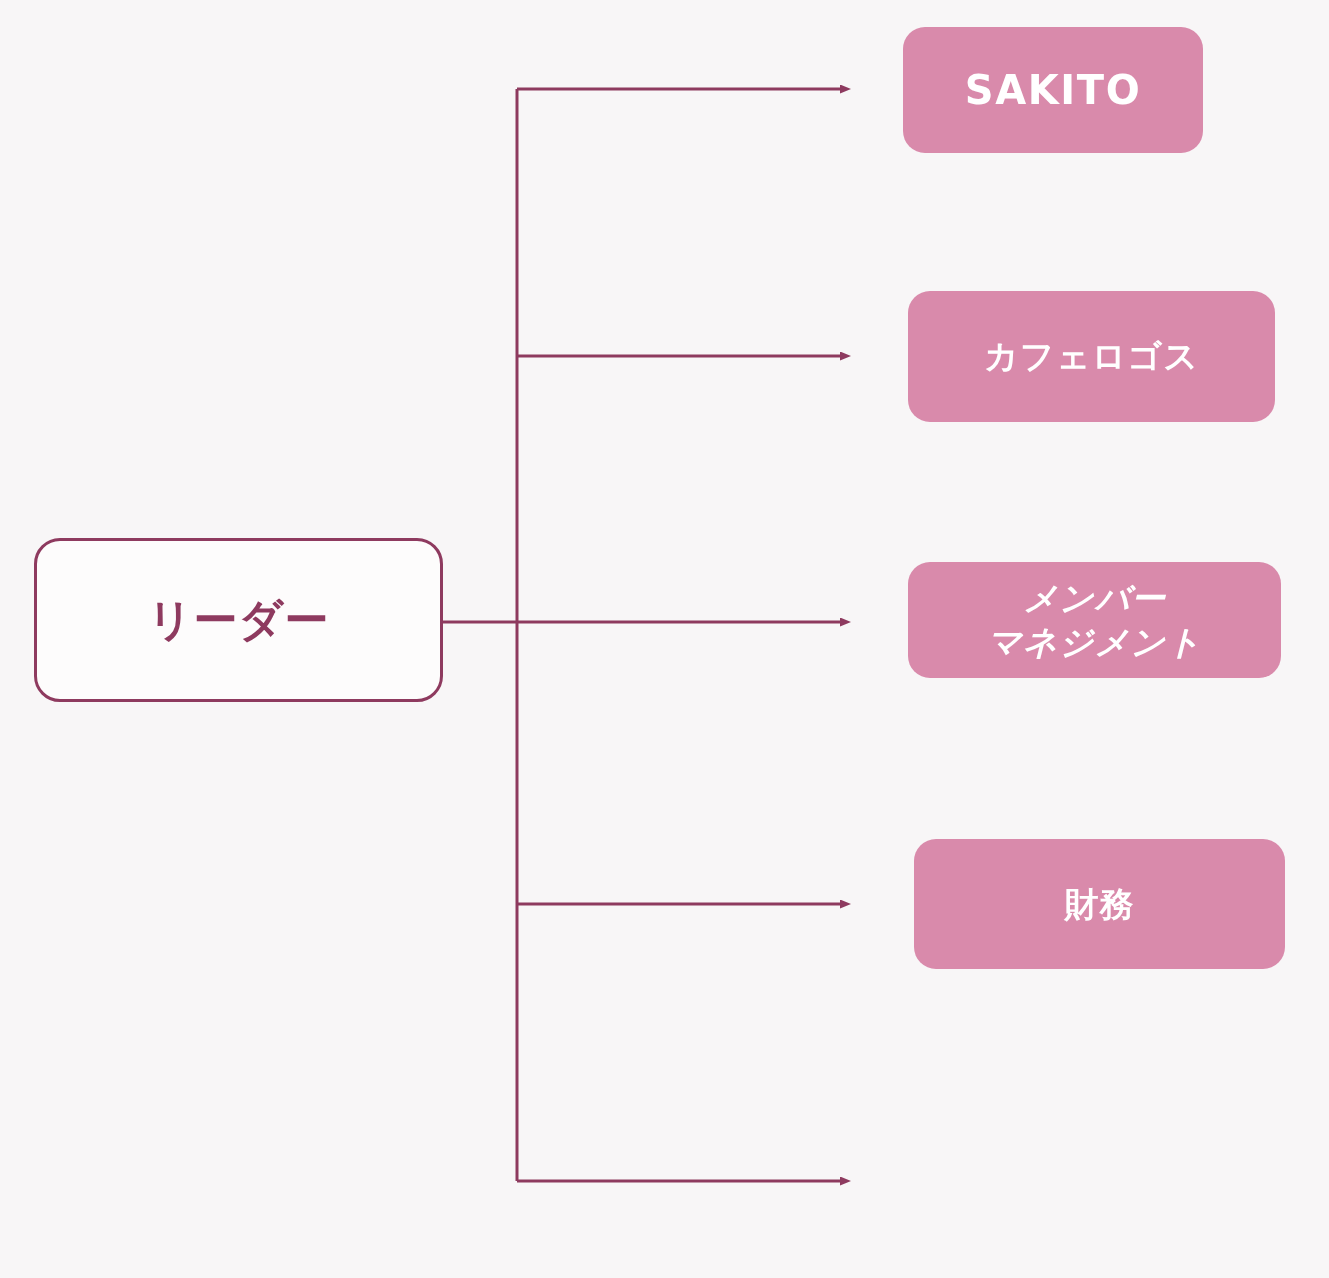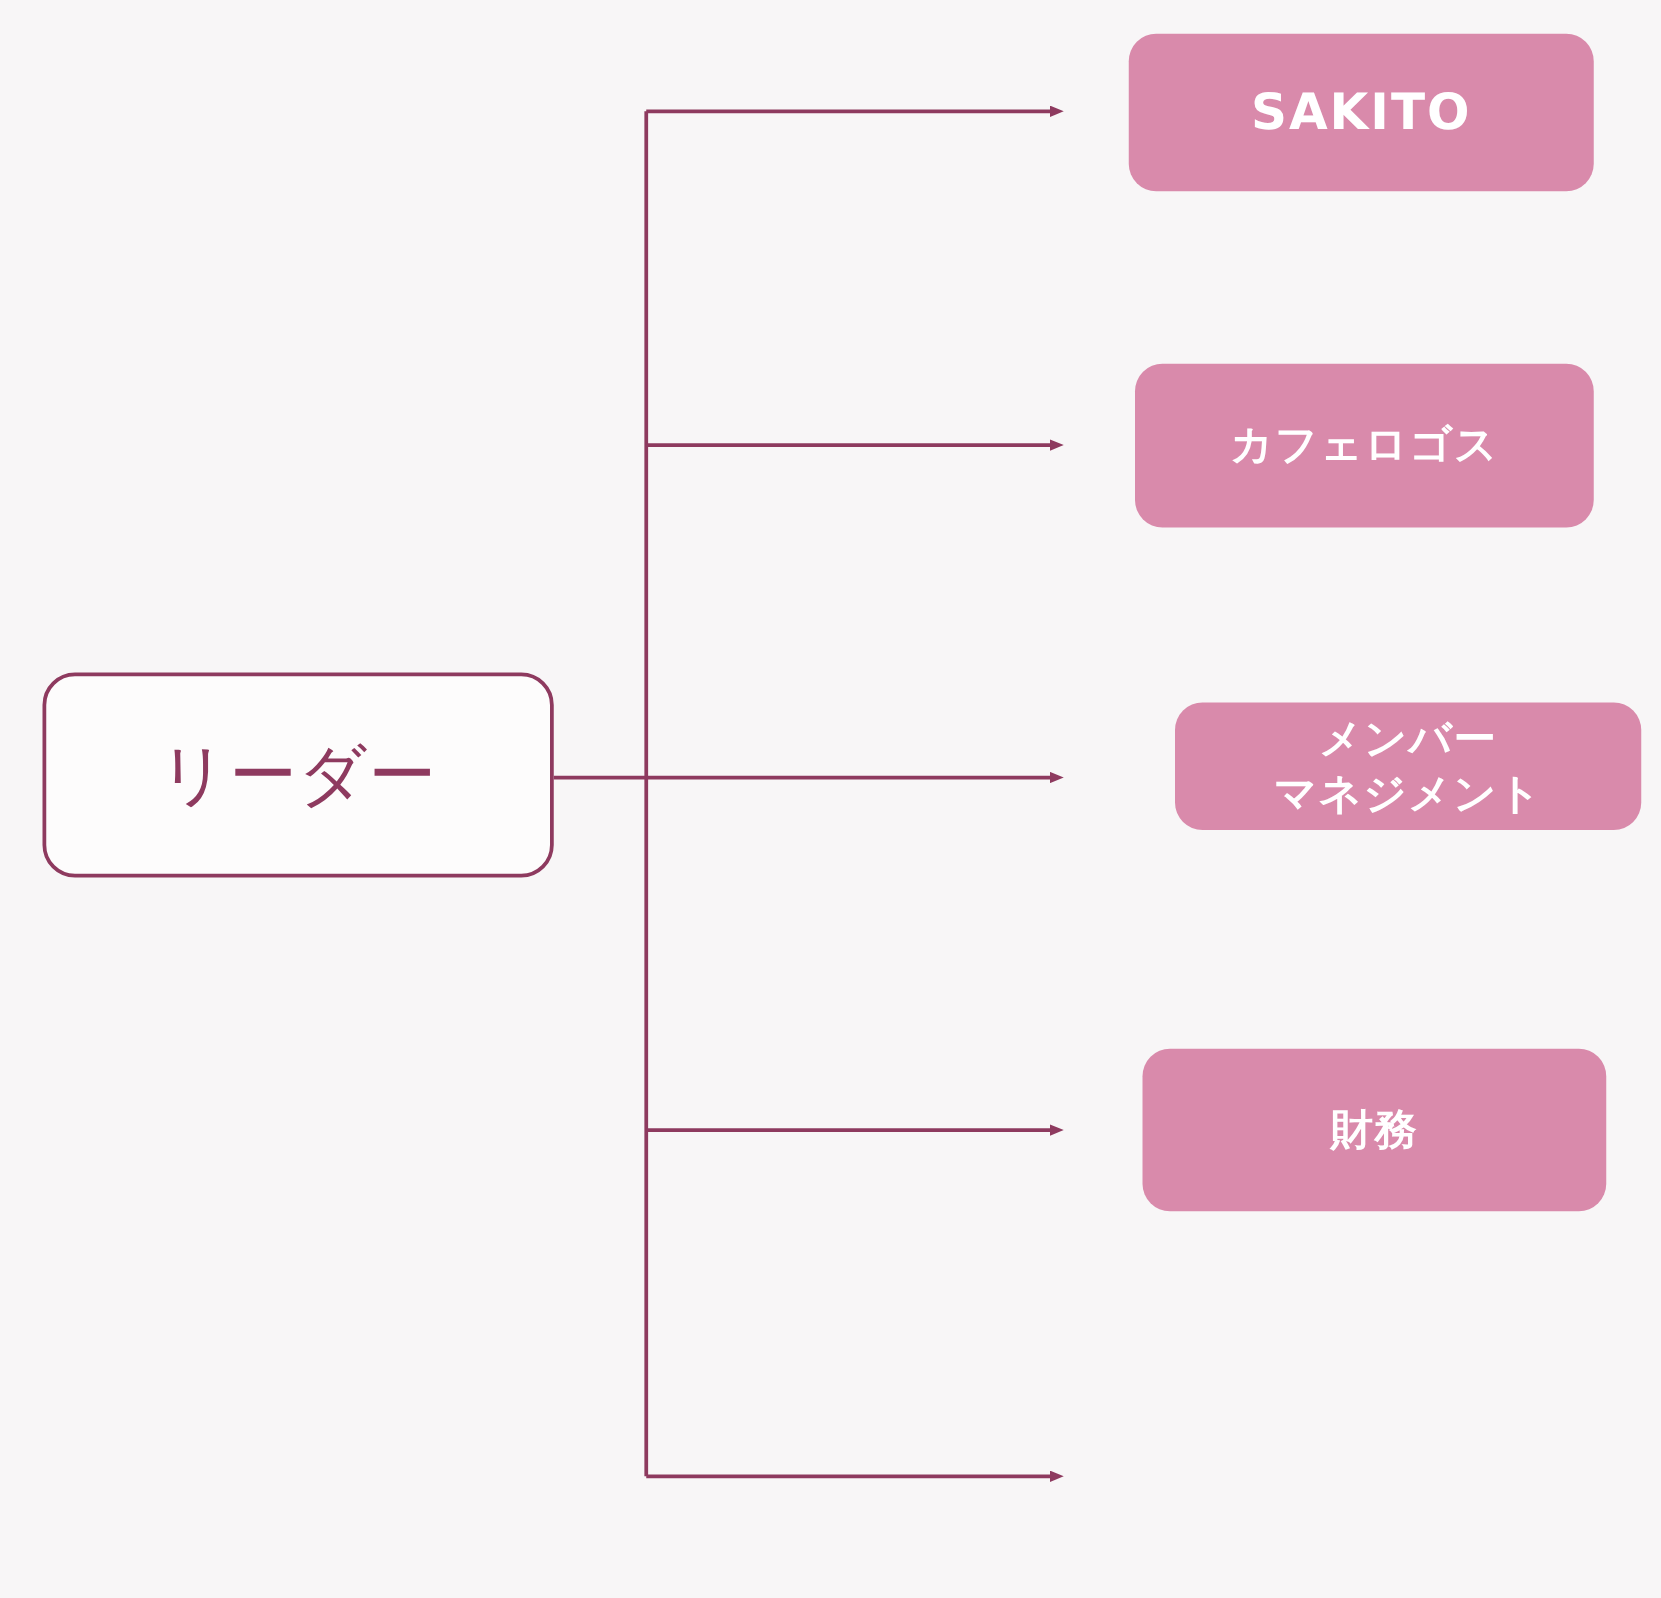--- a/index.html
+++ b/index.html
@@ -38,22 +38,22 @@
     background: #fdfcfc;
     border: 3px solid #8e3a5f;
     border-radius: 26px;
     display: flex;
     flex-direction: column;
     align-items: center;
     justify-content: center;
     color: #8e3a5f;
   }
   .root-line {
-    font-size: 54px;
-    font-weight: 400;
+    font-size: 44px;
+    font-weight: 700;
     line-height: 1.28;
     letter-spacing: 0.02em;
     white-space: nowrap;
   }
   
   .leaf {
     position: absolute;
     box-sizing: border-box;
     background: #d98aab;
     border-radius: 22px;
@@ -68,23 +68,23 @@
     font-size: 34px;
     font-weight: 700;
     line-height: 1.3;
     letter-spacing: 0.03em;
     white-space: nowrap;
   }
   .leaf-line.latin {
     font-size: 40px;
     letter-spacing: 0.04em;
   }
-  .leaf-1 { left: 903px; top: 27px;   width: 372px; height: 126px; }
+  .leaf-1 { left: 903px; top: 27px;   width: 300px; height: 126px; }
   .leaf-2 { left: 908px; top: 291px;  width: 367px; height: 131px; }
-  .leaf-3 { left: 940px; top: 562px;  width: 373px; height: 102px; }
+  .leaf-3 { left: 908px; top: 562px;  width: 373px; height: 116px; font-style: italic; }
   .leaf-4 { left: 914px; top: 839px;  width: 371px; height: 130px; }
   .leaf-5 { left: 916px; top: 1119px; width: 369px; height: 130px; }
 </style>
 </head>
 <body>
 
 <div id="diagram">
 
   <svg class="connectors" viewBox="0 0 1329 1278" width="1329" height="1278" aria-hidden="true">
     <defs>

